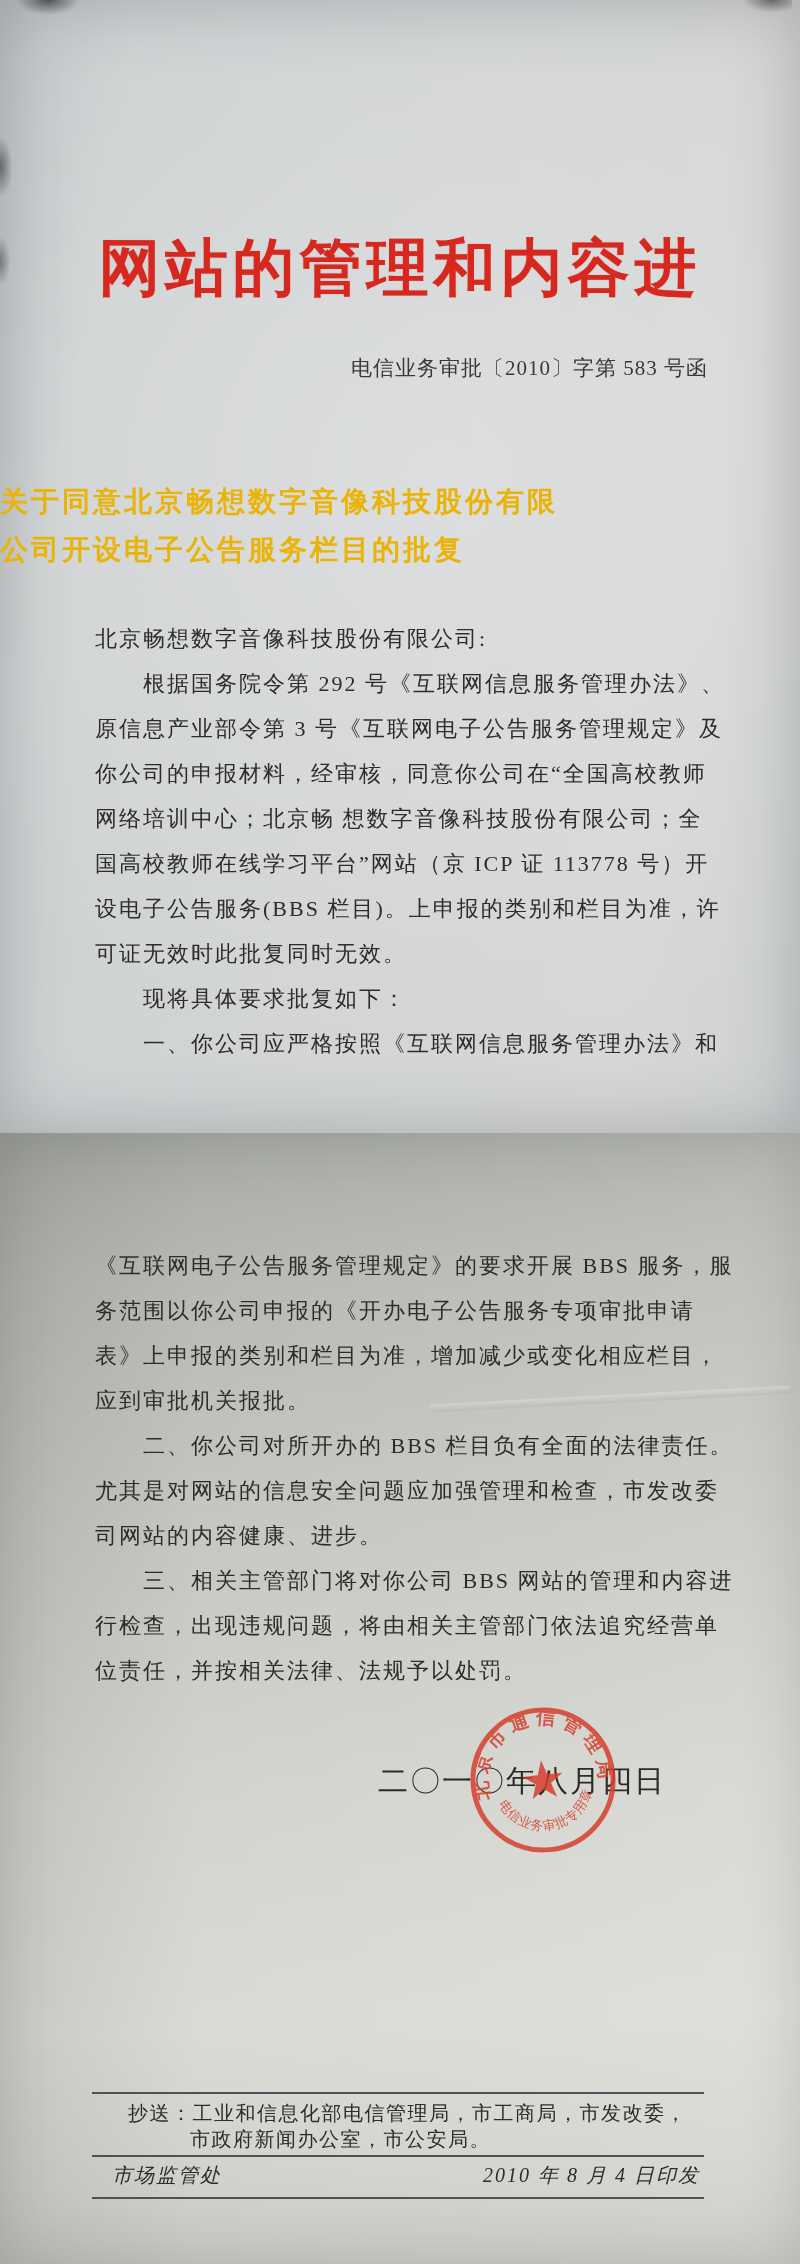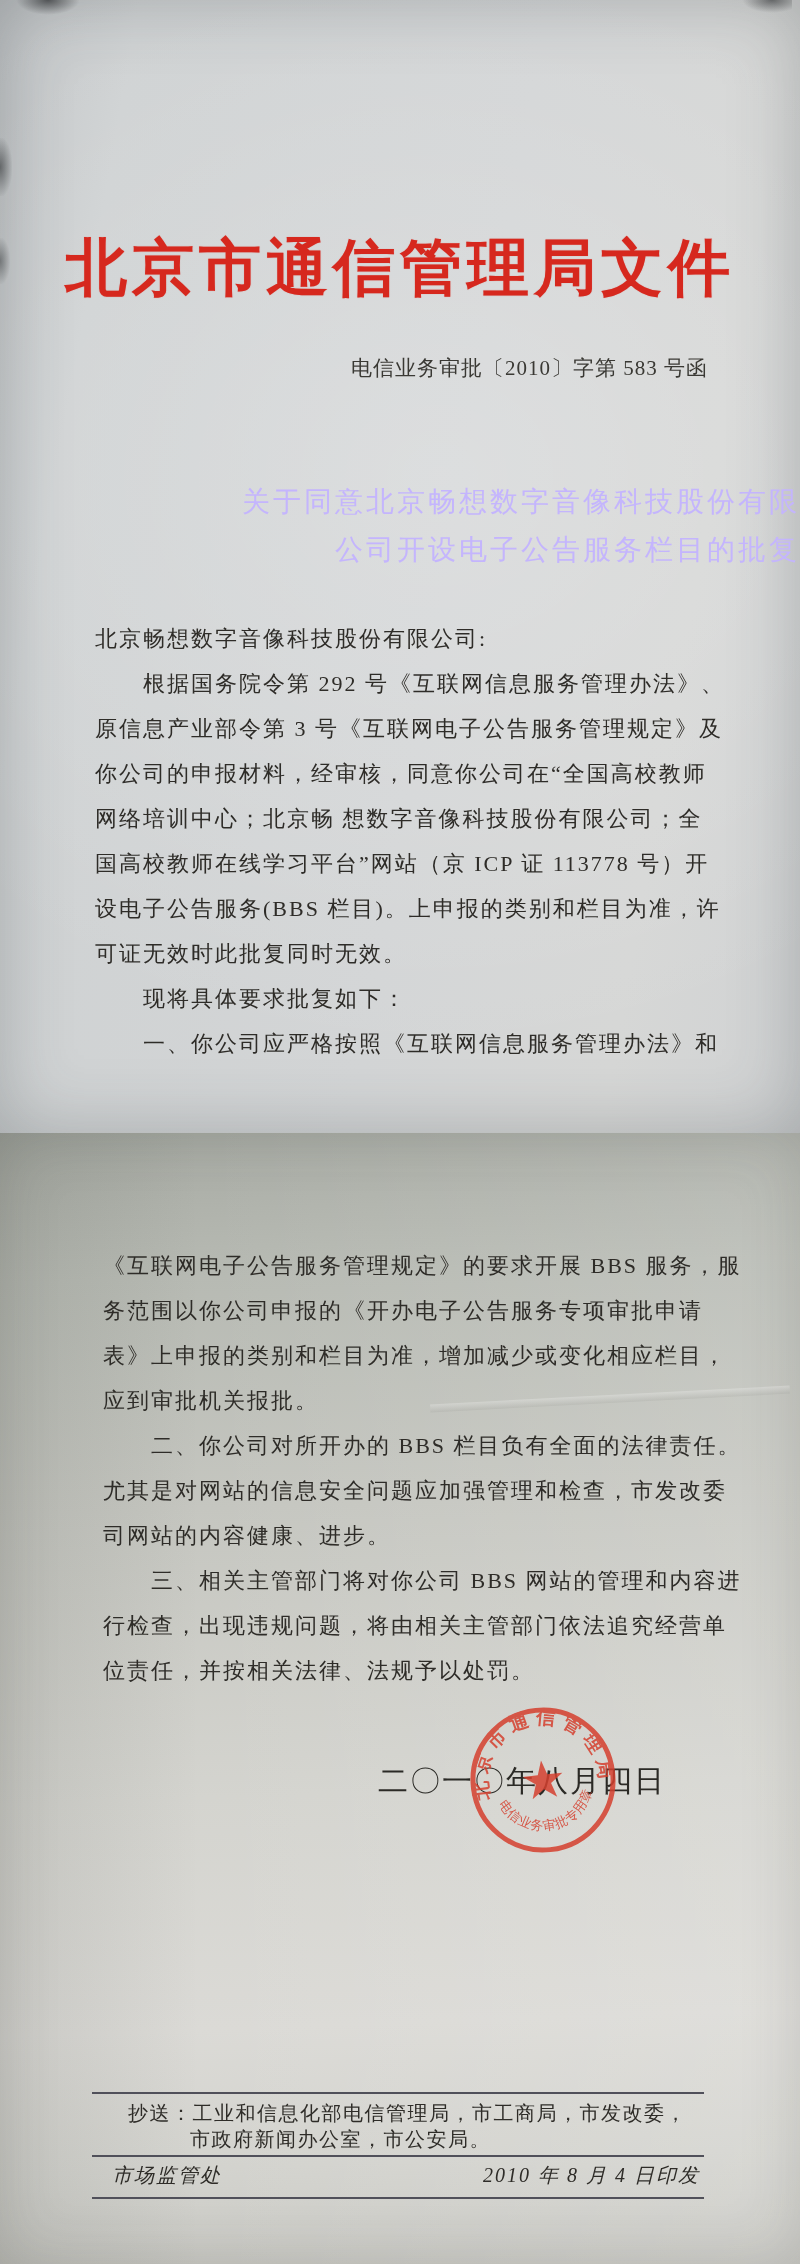--- a/index.html
+++ b/index.html
@@ -39,29 +39,29 @@
   .org-title {
     position:absolute; left:0; top:226px; width:800px; text-align:center;
     font-size:62px; font-weight:bold; letter-spacing:5px; color:#d6281e;
     text-shadow:0 0 1px rgba(214,40,30,0.4);
   }
   .doc-number {
     position:absolute; left:0; top:354px; width:708px; text-align:right;
     font-size:21px; letter-spacing:1px; color:#3a3934;
   }
   .subject {
-    position:absolute; left:0; top:478px; width:800px; text-align:right;
-    font-size:28px; font-weight:normal; letter-spacing:3px; line-height:48px; color:#c4b5fd;
+    position:absolute; left:0; top:478px; width:800px; text-align:left;
+    font-size:28px; font-weight:bold; letter-spacing:3px; line-height:48px; color:#eab308;
   }
   .body-block {
     position:absolute; left:95px; width:618px;
     font-size:22px; letter-spacing:2px; color:#2e2c28;
   }
   .body1 { top:616px;  line-height:45px; }
-  .body2 { top:1243px; line-height:45px;margin-left:8px; }
+  .body2 { top:1243px; line-height:45px; }
   .body-block > div { height:45px; white-space:nowrap; }
 
   
   .issue-date {
     position:absolute; left:378px; top:1761px;
     font-size:30px; letter-spacing:2px; color:#2b2a26; z-index:2;
   }
   .seal {
     position:absolute; left:466px; top:1703px; width:154px; height:154px;
     transform:rotate(-6deg); opacity:0.85; z-index:3;
@@ -89,21 +89,21 @@
 
 <div class="photo1"></div>
 <div class="photo2"></div>
 
 <div class="artifact smudge-tl"></div>
 <div class="artifact smudge-tr"></div>
 <div class="artifact edge-l1"></div>
 <div class="artifact edge-l2"></div>
 <div class="artifact crease1"></div>
 
-<div class="org-title">北京市通信管理局文件</div>
+<div class="org-title">网站的管理和内容进</div>
 <div class="doc-number">电信业务审批〔2010〕字第 583 号函</div>
 <div class="subject">
   <div>关于同意北京畅想数字音像科技股份有限</div>
   <div>公司开设电子公告服务栏目的批复</div>
 </div>
 
 <div class="body-block body1">
   <div>北京畅想数字音像科技股份有限公司:</div>
   <div>　　根据国务院令第 292 号《互联网信息服务管理办法》、</div>
   <div>原信息产业部令第 3 号《互联网电子公告服务管理规定》及</div>

